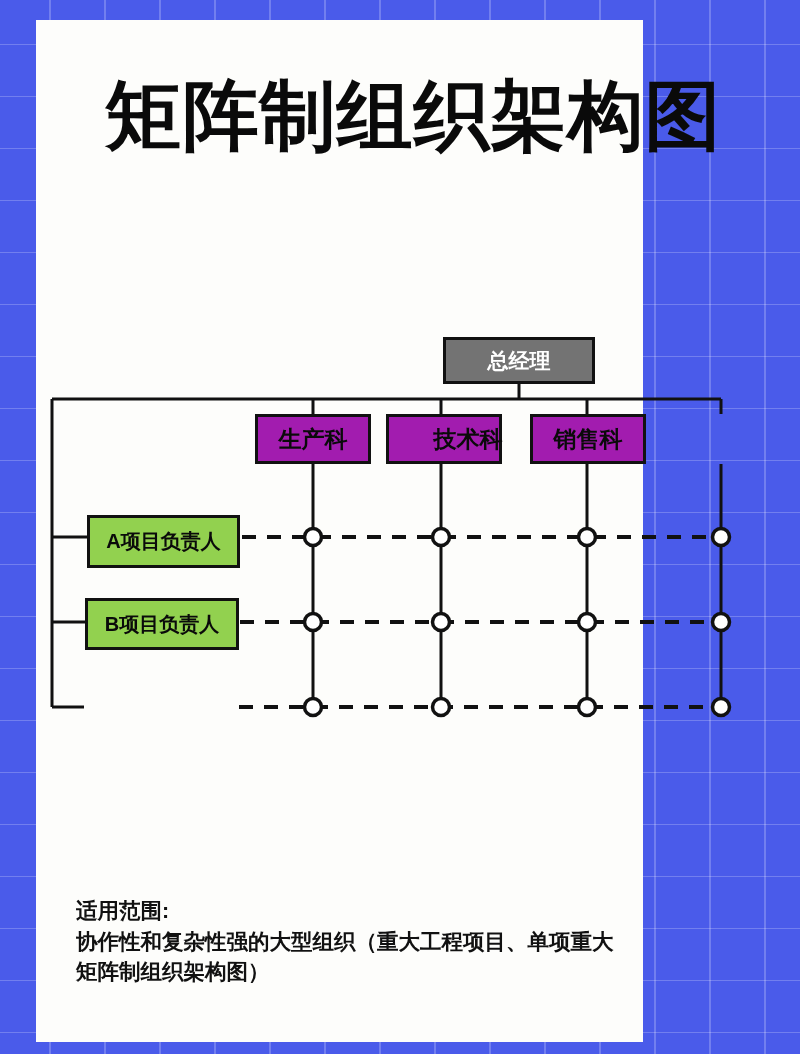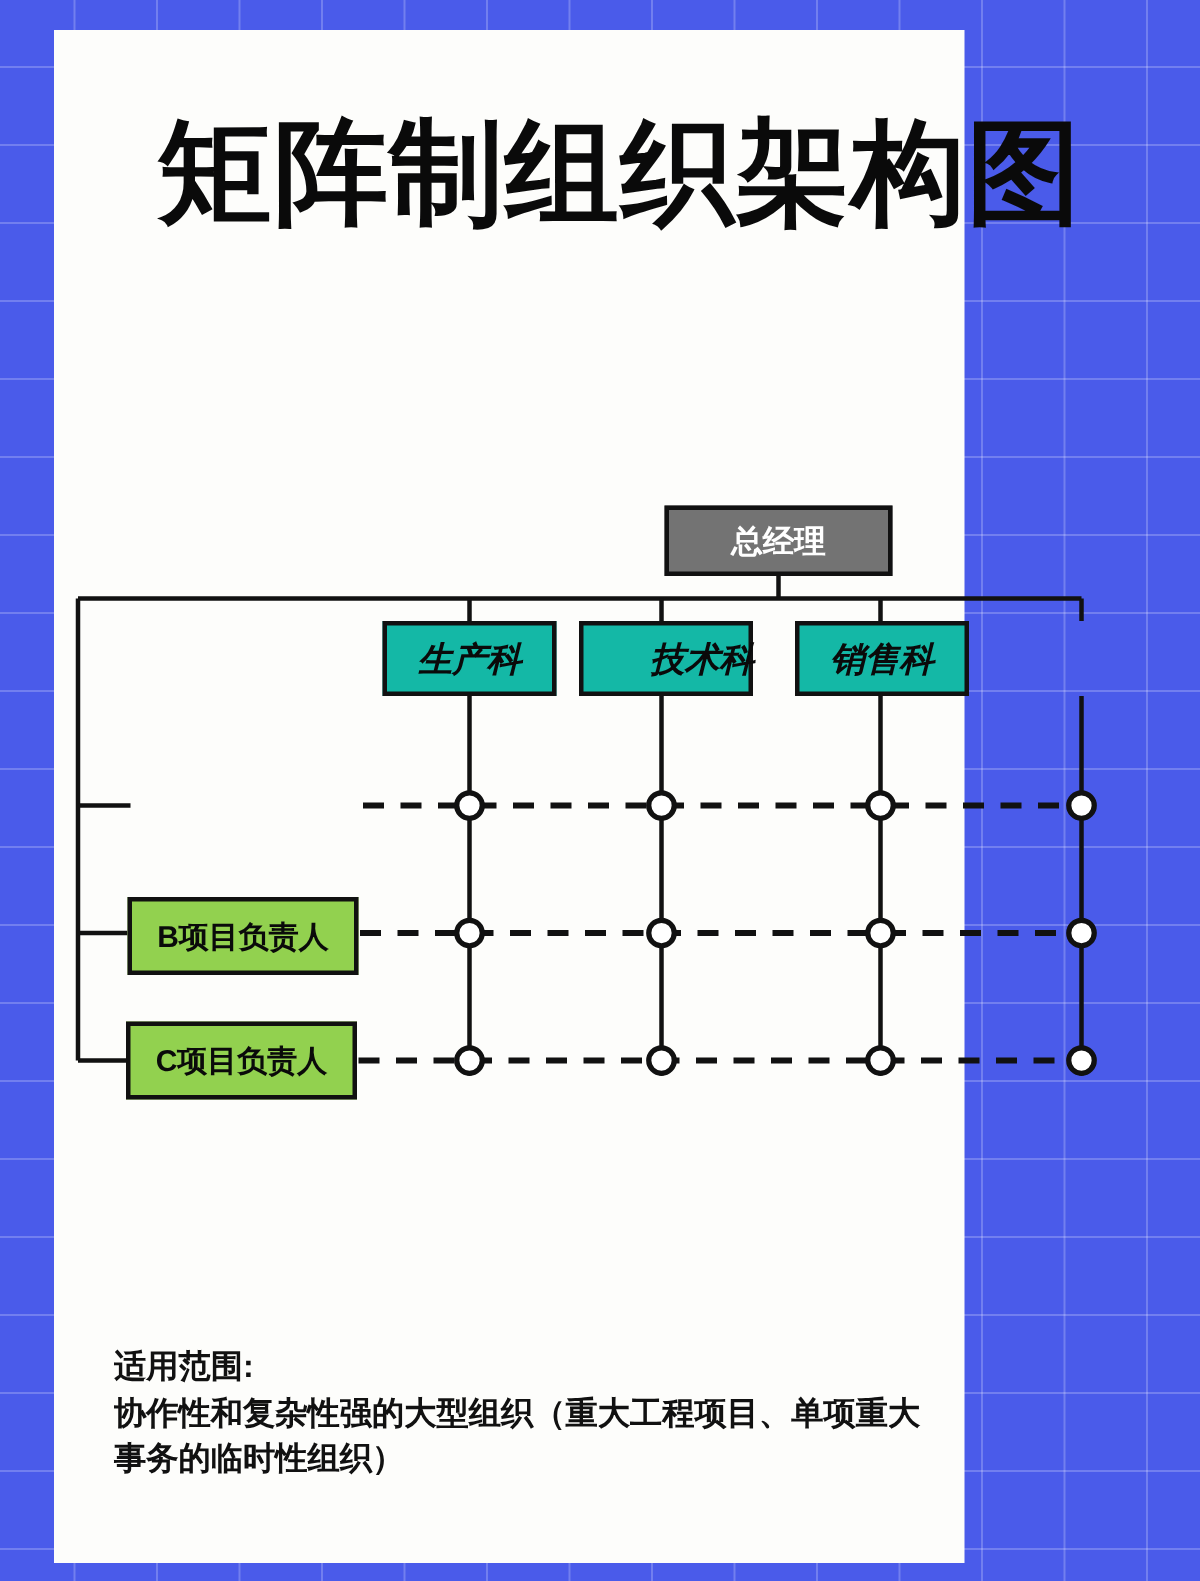--- a/index.html
+++ b/index.html
@@ -76,23 +76,22 @@
     letter-spacing: 0px;
     white-space: nowrap;
     z-index: 3;
   }
   .node.ceo {
     background: #737373;
     color: #ffffff;
     font-size: 21px;
   }
   .node.dept {
-    background: #14b8a6;
+    background: #a21caf;
     font-size: 23px;
-    font-style: italic;
   }
   .node.proj {
     background: #92d14f;
     font-size: 20px;
   }
 
   .footer {
     position: absolute;
     left: 40px;
     top: 876px;
@@ -166,27 +165,27 @@
     <div class="node dept" style="left:219px; top:394px; width:116px; height:50px;">
       <span>生产科</span>
     </div>
     <div class="node dept" style="left:350px; top:394px; width:116px; height:50px;padding-left:48px;">
       <span>技术科</span>
     </div>
     <div class="node dept" style="left:494px; top:394px; width:116px; height:50px;">
       <span>销售科</span>
     </div>
 
+    <div class="node proj" style="left:51px; top:495px; width:153px; height:53px;">
+      <span>A项目负责人</span>
+    </div>
     <div class="node proj" style="left:49px; top:578px; width:154px; height:52px;">
       <span>B项目负责人</span>
-    </div>
-    <div class="node proj" style="left:48px; top:661px; width:154px; height:52px;">
-      <span>C项目负责人</span>
     </div>
   </div>
 
   <div class="footer">
     <span class="footer-line">适用范围:</span>
     <span class="footer-line">协作性和复杂性强的大型组织（重大工程项目、单项重大</span>
-    <span class="footer-line">事务的临时性组织）</span>
+    <span class="footer-line">矩阵制组织架构图）</span>
   </div>
 
 </div>
 
 </body></html>

